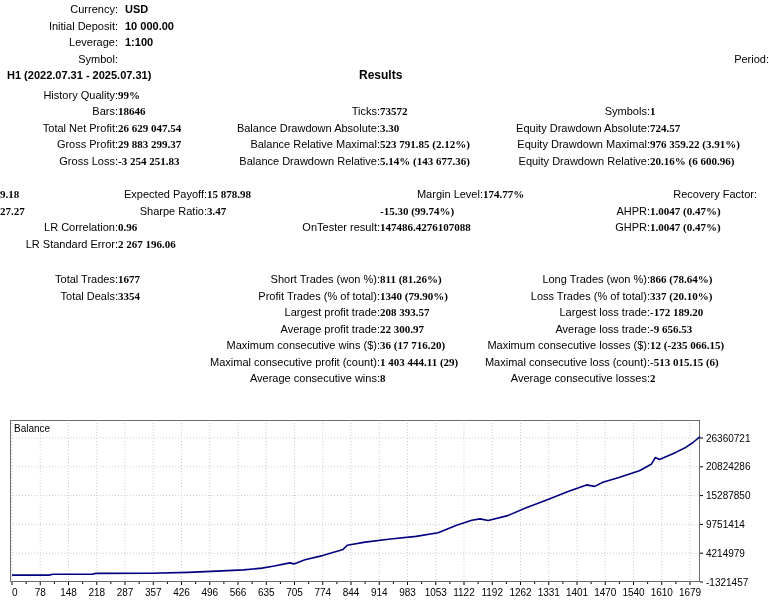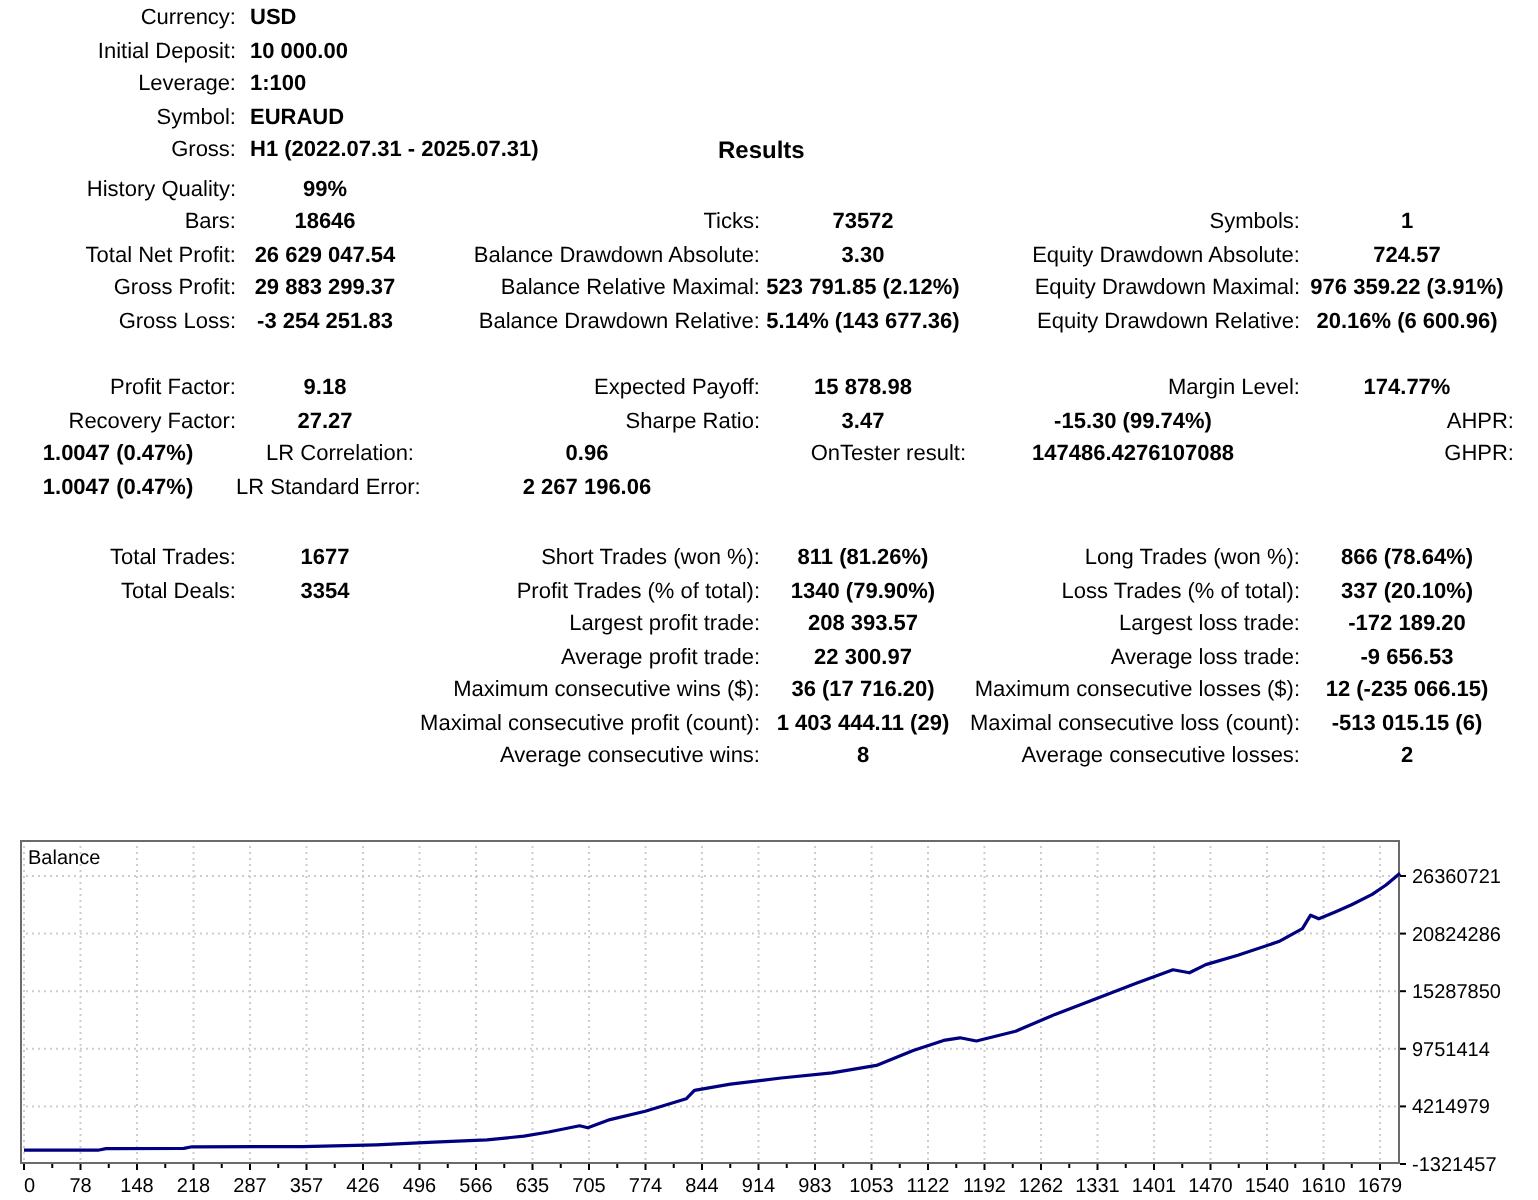--- a/index.html
+++ b/index.html
@@ -7,43 +7,42 @@
        font-family:"Liberation Sans","DejaVu Sans",sans-serif;
        font-size:11px;color:#000;position:relative;}
   .report{position:absolute;top:1px;left:0;width:769px;}
   
   .info-grid{display:grid;grid-template-columns:118px auto;line-height:16.5px;}
   .info-grid .lbl{text-align:right;white-space:nowrap;}
   .info-grid .val{text-align:left;font-weight:bold;padding-left:7px;white-space:nowrap;}
   
   .stats-grid{display:grid;grid-template-columns:118px 89px 173px 103px 167px 107px;line-height:16.5px;}
   .stats-grid .lbl{text-align:right;white-space:nowrap;}
-  .stats-grid .val{text-align:center;font-weight:bold;white-space:nowrap;}
+  .stats-grid .val{text-align:left;font-weight:bold;white-space:nowrap;font-family:Liberation Serif, serif;}
   #section1{margin-top:3px;}
   #section2{margin-top:17px;}
   #section3{margin-top:19px;}
   .results-title{position:absolute;top:67px;left:359px;font-size:12px;font-weight:bold;}
   
   .chart-wrap{position:absolute;top:418px;left:10px;width:757px;height:182px;}
   svg text{font-family:"Liberation Sans","DejaVu Sans",sans-serif;}
 </style>
 </head>
 <body>
 
 <div class="report">
   <div class="info-grid" id="info">
       <span class="lbl">Currency:</span>
       <span class="val">USD</span>
       <span class="lbl">Initial Deposit:</span>
       <span class="val">10 000.00</span>
       <span class="lbl">Leverage:</span>
       <span class="val">1:100</span>
       <span class="lbl">Symbol:</span>
-      <span class="val">EURAUD</span>
-      <span class="lbl">Gross:</span>
+      <span class="lbl">Period:</span>
       <span class="val">H1 (2022.07.31 - 2025.07.31)</span>
     </div>
   <div class="results-title">Results</div>
   <div class="stats-grid" id="section1">
       <span class="lbl">History Quality:</span>
       <span class="val">99%</span>
       <span class="lbl"></span>
       <span class="val"></span>
       <span class="lbl"></span>
       <span class="val"></span>
@@ -66,21 +65,20 @@
       <span class="lbl">Equity Drawdown Maximal:</span>
       <span class="val">976 359.22 (3.91%)</span>
       <span class="lbl">Gross Loss:</span>
       <span class="val">-3 254 251.83</span>
       <span class="lbl">Balance Drawdown Relative:</span>
       <span class="val">5.14% (143 677.36)</span>
       <span class="lbl">Equity Drawdown Relative:</span>
       <span class="val">20.16% (6 600.96)</span>
     </div>
   <div class="stats-grid" id="section2">
-      <span class="lbl">Profit Factor:</span>
       <span class="val">9.18</span>
       <span class="lbl">Expected Payoff:</span>
       <span class="val">15 878.98</span>
       <span class="lbl">Margin Level:</span>
       <span class="val">174.77%</span>
       <span class="lbl">Recovery Factor:</span>
       <span class="val">27.27</span>
       <span class="lbl">Sharpe Ratio:</span>
       <span class="val">3.47</span>
       <span class="val">-15.30 (99.74%)</span>

